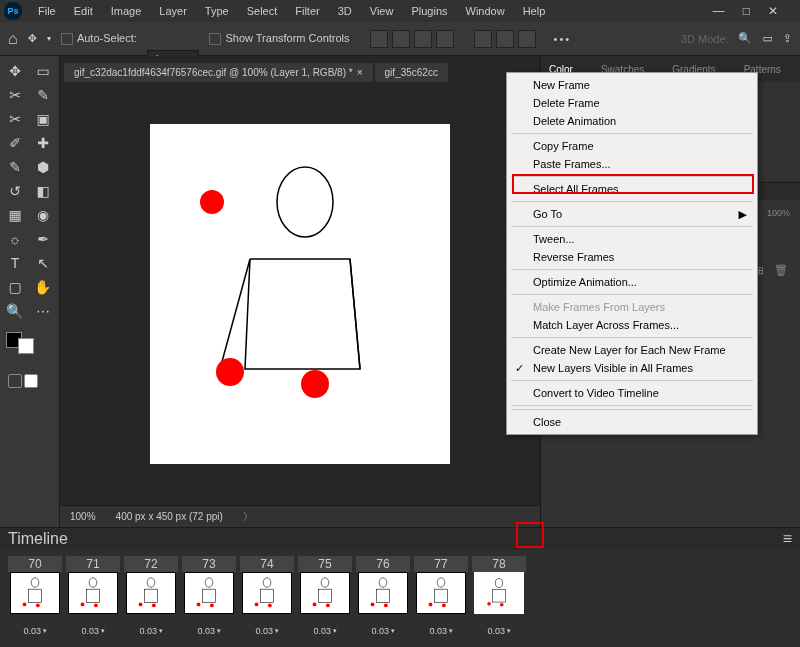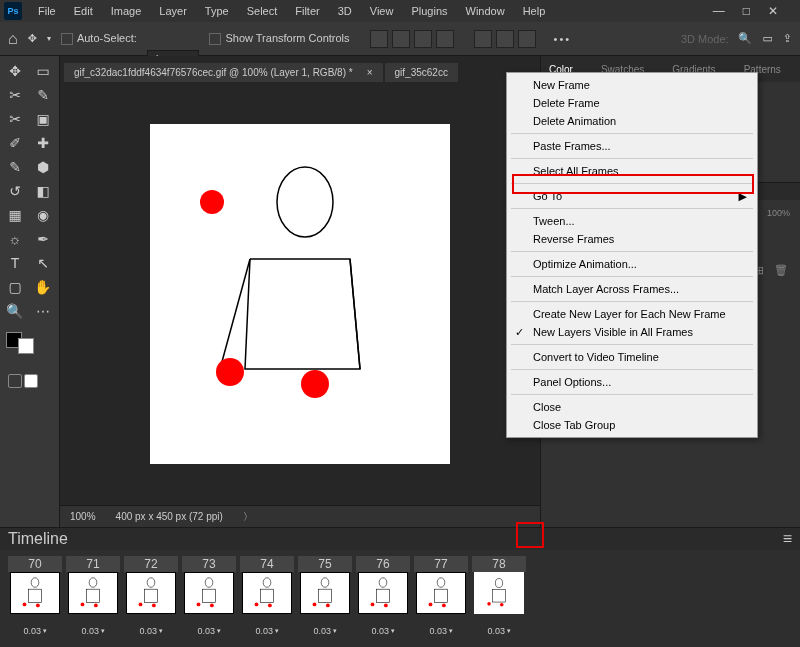--- a/index.html
+++ b/index.html
@@ -1,39 +1,39 @@
 <!DOCTYPE html>
 <html><head>
 <meta charset="utf-8">
 <style>
 * { margin: 0; padding: 0; box-sizing: border-box; font-family: "Segoe UI", Arial, sans-serif; }
 body { background: #323232; color: #ccc; width: 800px; height: 647px; overflow: hidden; font-size: 11px; position: relative; }
 .menubar { background: #323232; height: 22px; display: flex; align-items: center; padding: 0 4px; gap: 2px; }
-.menubar .logo { width: 18px; height: 18px; background: #001e36; color: #31a8ff; font-size: 9px; font-weight: bold; display: flex; align-items: center; justify-content: center; border-radius: 2px; margin-right: 6px; }
+.menubar .logo { width: 18px; height: 18px; background: #001e36; color: #31a8ff; font-size: 9px; font-weight: bold; display: flex; align-items: center; justify-content: center; border-radius: 8px; margin-right: 6px; }
 .menubar .mi { padding: 2px 8px; cursor: pointer; }
 .winctl { margin-left: auto; display: flex; gap: 18px; padding-right: 18px; font-size: 12px; }
 .optbar { background: #383838; height: 34px; display: flex; align-items: center; padding: 0 8px; gap: 10px; border-bottom: 1px solid #1a1a1a; }
 .optbar .sel { background: #2a2a2a; padding: 2px 8px; border: 1px solid #1a1a1a; margin-top: 40px; }
 .optbar .chk { width: 12px; height: 12px; border: 1px solid #666; display: inline-block; vertical-align: middle; margin-right: 4px; }
 .optbar .grp { display: flex; gap: 4px; }
 .optbar .ico { width: 18px; height: 18px; background: #444; border: 1px solid #222; }
 .optbar .dots { margin-left: 8px; letter-spacing: 2px; }
 .main { display: flex; height: 471px; }
 .tools { width: 60px; background: #383838; display: flex; flex-direction: column; padding: 4px 2px; gap: 2px; border-right: 1px solid #1a1a1a; }
 .trow { display: flex; gap: 2px; }
 .tbtn { width: 26px; height: 22px; display: flex; align-items: center; justify-content: center; font-size: 14px; cursor: pointer; }
 .swatch { display: flex; gap: 2px; margin-top: 8px; padding-left: 4px; }
 .swatch .fg { width: 16px; height: 16px; background: #000; border: 1px solid #888; }
 .swatch .bg { width: 16px; height: 16px; background: #fff; border: 1px solid #888; margin-left: -6px; margin-top: 6px; }
 .mask { display: flex; gap: 2px; margin-top: 18px; padding-left: 6px; }
 .mask .m1 { width: 14px; height: 14px; border: 1px solid #888; border-radius: 2px; }
 .mask .m2 { width: 14px; height: 14px; border: 1px solid #888; background: #fff; border-radius: 2px; }
 .canvas-area { flex: 1; background: #262626; display: flex; flex-direction: column; position: relative; }
 .tabs { height: 26px; background: #262626; display: flex; align-items: flex-end; padding-left: 4px; gap: 2px; }
-.tab { background: #383838; padding: 4px 10px; font-size: 10px; display: flex; gap: 14px; }
+.tab { background: #383838; padding: 4px 10px; font-size: 10px; display: flex; gap: 4px; }
 .tab .x { font-size: 10px; cursor: pointer; }
 .canvas-wrap { flex: 1; display: flex; align-items: center; justify-content: center; padding: 20px; }
 .canvas { width: 300px; height: 340px; background: #fff; position: relative; }
 .statusbar { height: 22px; background: #323232; display: flex; align-items: center; padding: 0 10px; gap: 20px; font-size: 10px; border-top: 1px solid #1a1a1a; }
 .panels { width: 260px; background: #323232; border-left: 1px solid #1a1a1a; display: flex; flex-direction: column; }
 .ptabs { height: 26px; display: flex; align-items: center; padding: 0 8px; gap: 28px; font-size: 10px; background: #2a2a2a; }
 .ptabs .pt { color: #888; cursor: pointer; }
 .ptabs .pt.active { color: #fff; }
 .colorbox { height: 100px; display: flex; padding: 8px; gap: 6px; }
 .colorbox .big { width: 70px; height: 85px; background: linear-gradient(to bottom, #ff0000, #8b0000 60%, #000); border: 1px solid #000; }
@@ -364,38 +364,38 @@
     <span class="pb">⊞</span>
     <span class="pb">🗑</span>
   </div>
 </div>
 
 <div class="ctxmenu" id="ctxmenu">
     <div class="ci">New Frame</div>
     <div class="ci">Delete Frame</div>
     <div class="ci">Delete Animation</div>
     <div class="sep"></div>
+    <div class="ci">Copy Frame</div>
     <div class="ci">Paste Frames...</div>
     <div class="sep"></div>
     <div class="ci">Select All Frames</div>
     <div class="sep"></div>
     <div class="ci">Go To<span class="arrow">▶</span></div>
     <div class="sep"></div>
     <div class="ci">Tween...</div>
     <div class="ci">Reverse Frames</div>
     <div class="sep"></div>
     <div class="ci">Optimize Animation...</div>
     <div class="sep"></div>
+    <div class="ci dis">Make Frames From Layers</div>
     <div class="ci">Match Layer Across Frames...</div>
     <div class="sep"></div>
     <div class="ci">Create New Layer for Each New Frame</div>
     <div class="ci">New Layers Visible in All Frames<span class="chk">✓</span></div>
     <div class="sep"></div>
     <div class="ci">Convert to Video Timeline</div>
     <div class="sep"></div>
-    <div class="ci">Panel Options...</div>
     <div class="sep"></div>
     <div class="ci">Close</div>
-    <div class="ci">Close Tab Group</div>
   </div>
 
 <div class="hl-red hl1"></div>
 <div class="hl-red hl2"></div>
 
 </body></html>

